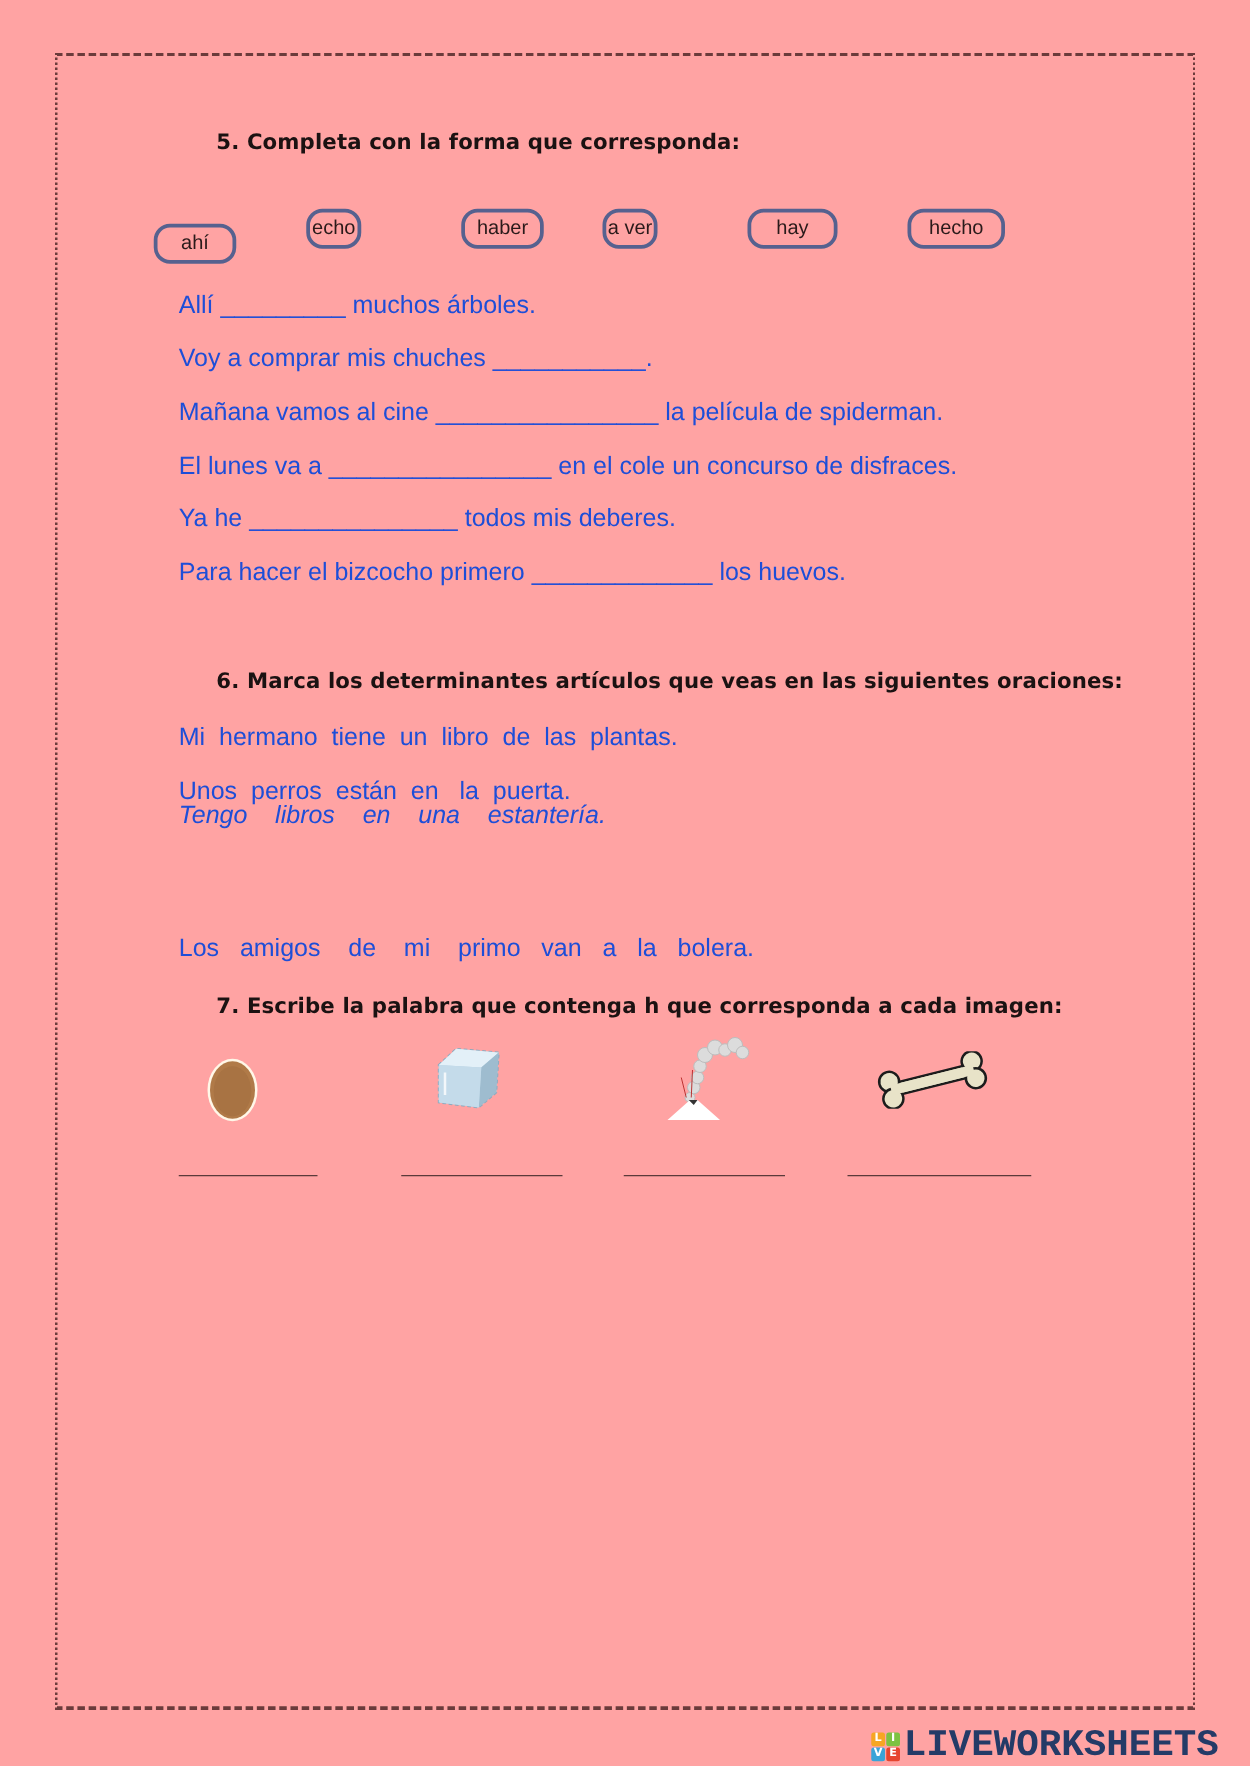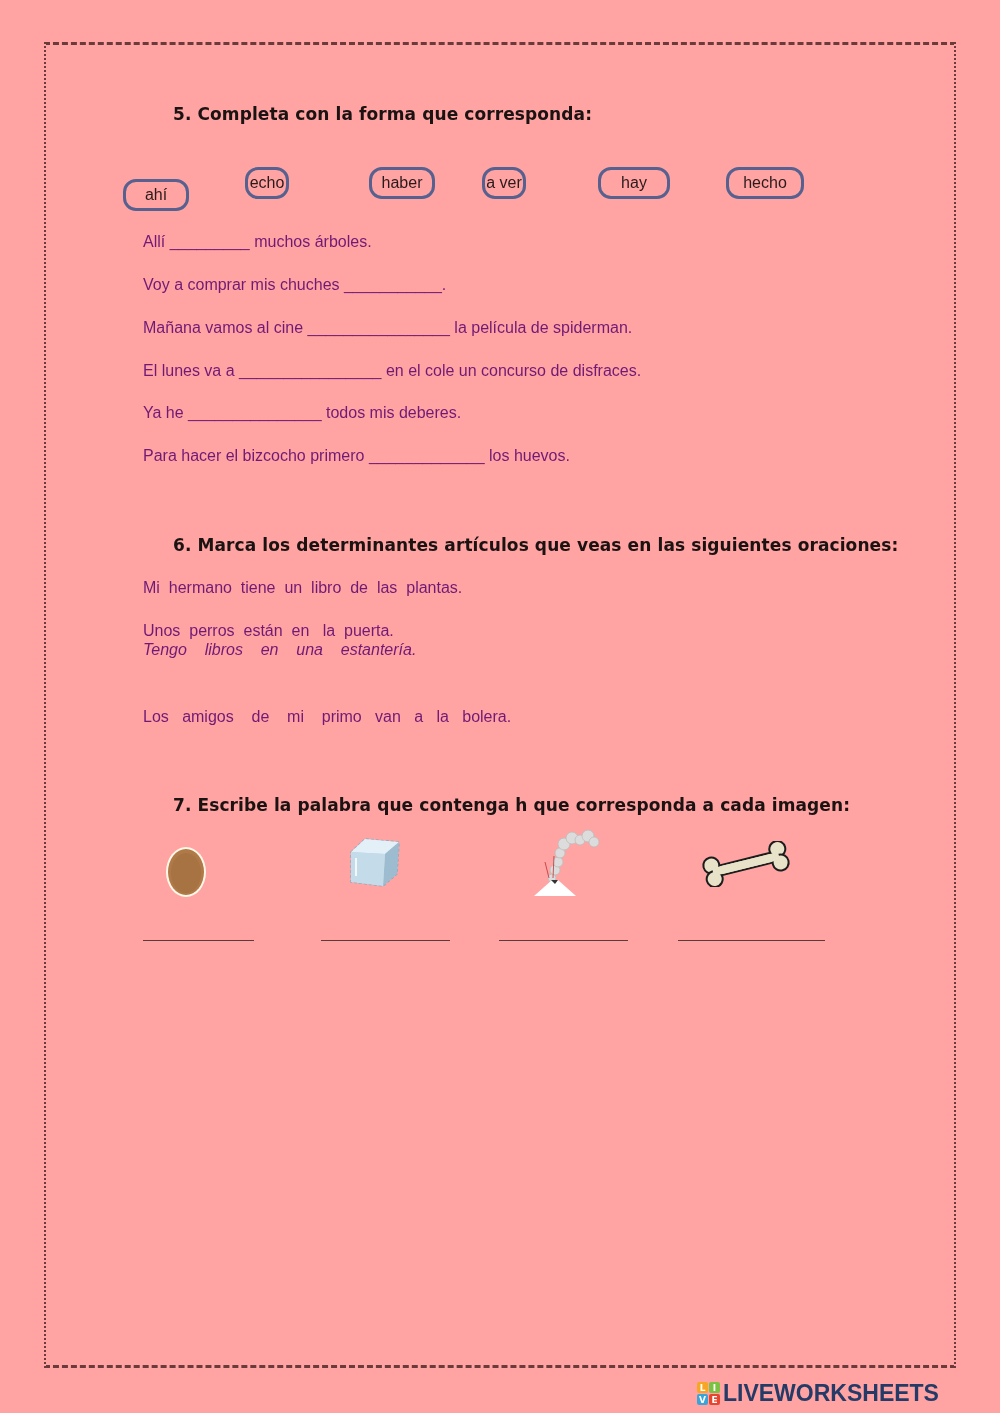--- a/index.html
+++ b/index.html
@@ -38,23 +38,23 @@
     border: 3px solid #56618f;
     border-radius: 13px;
     display: flex; align-items: center; justify-content: center;
     font-size: 16px;
     color: #2a1a1a;
     cursor: pointer;
   }
   .line {
     position: absolute;
     left: 143px;
-    font-size: 16px;
+    font-size: 20px;
     white-space: pre;
-    color: #701a75;
+    color: #1d4ed8;
   }
   .pic { position: absolute; }
   .answer-line {
     position: absolute;
     top: 940px;
     height: 0;
     border-bottom: 1.5px solid #5a3a3a;
   }
   .logo {
     position: absolute;
@@ -68,23 +68,23 @@
     gap: 1px;
     margin-right: 3px;
   }
   .logo-grid div {
     font-size: 9px; font-weight: bold; color: #fff;
     display: flex; align-items: center; justify-content: center;
     border-radius: 2px;
     font-family: "DejaVu Sans", sans-serif;
   }
   .logo-text {
-    font-family: Liberation Sans, sans-serif;
+    font-family: Liberation Mono, monospace;
     font-weight: bold;
-    font-size: 23px;
+    font-size: 30px;
     color: #243b67;
     letter-spacing: 0px;
   }
 </style>
 </head>
 <body>
 
 <div class="frame"></div>
 
 <div class="heading" style="left:173px; top:104px;">5. Completa con la  forma que corresponda:</div>
@@ -112,21 +112,21 @@
 <div class="line" style="top:276px;"><span>Voy a comprar mis chuches </span><span>___________</span><span>.</span></div>
 <div class="line" style="top:319px;"><span>Mañana vamos al cine </span><span>________________</span><span> la película de spiderman.</span></div>
 <div class="line" style="top:362px;"><span>El lunes va a </span><span>________________</span><span> en el cole un concurso de disfraces.</span></div>
 <div class="line" style="top:404px;"><span>Ya he </span><span>_______________</span><span> todos mis deberes.</span></div>
 <div class="line" style="top:447px;"><span>Para hacer el bizcocho primero </span><span>_____________</span><span> los huevos.</span></div>
 
 <div class="heading" style="left:173px; top:535px;">6. Marca los determinantes artículos que veas en las siguientes oraciones:</div>
 <div class="line" style="top:579px;">Mi  hermano  tiene  un  libro  de  las  plantas.</div>
 <div class="line" style="top:622px;">Unos  perros  están  en   la  puerta.</div>
 <div class="line" style="top:641px;font-style:italic;">Tengo    libros    en    una    estantería.</div>
-<div class="line" style="top:708px;">Los   amigos    de    mi    primo   van   a   la   bolera.</div>
+<div class="line" style="top:748px;">Los   amigos    de    mi    primo   van   a   la   bolera.</div>
 
 <div class="heading" style="left:173px; top:795px;">7. Escribe la palabra que contenga h que corresponda a cada imagen:</div>
 
 <div class="pic" style="left:163px; top:843px;">
   <svg width="46" height="56" viewBox="0 0 46 56">
     <ellipse cx="23" cy="29" rx="20" ry="25" fill="#fff7e8"></ellipse>
     <ellipse cx="23" cy="29" rx="18" ry="23" fill="#b07a48"></ellipse>
     <ellipse cx="23" cy="30" rx="15" ry="20" fill="#a06c3e" opacity="0.5"></ellipse>
   </svg>
 </div>

